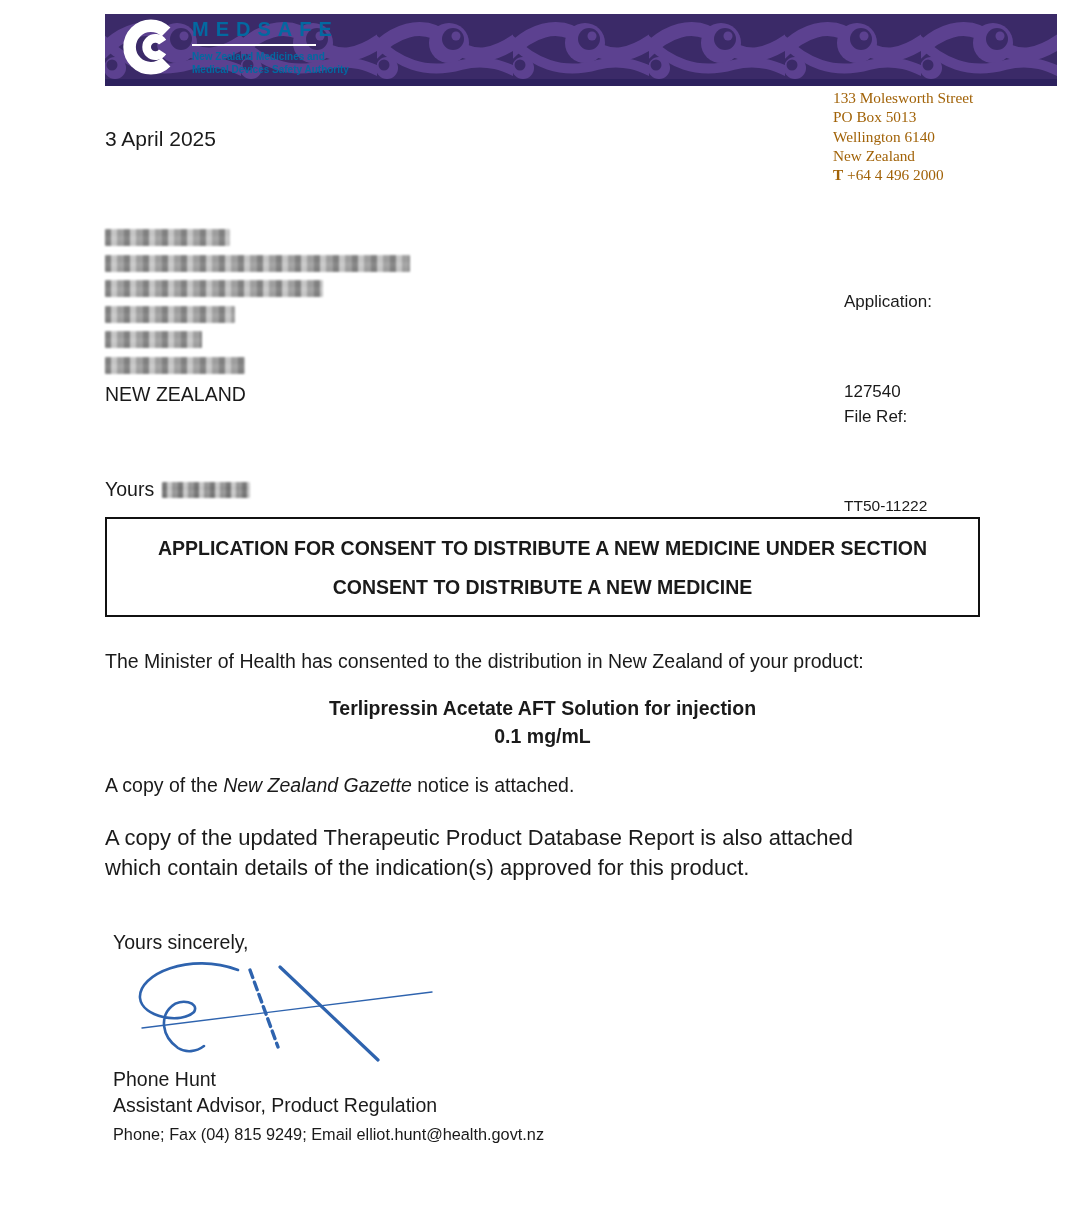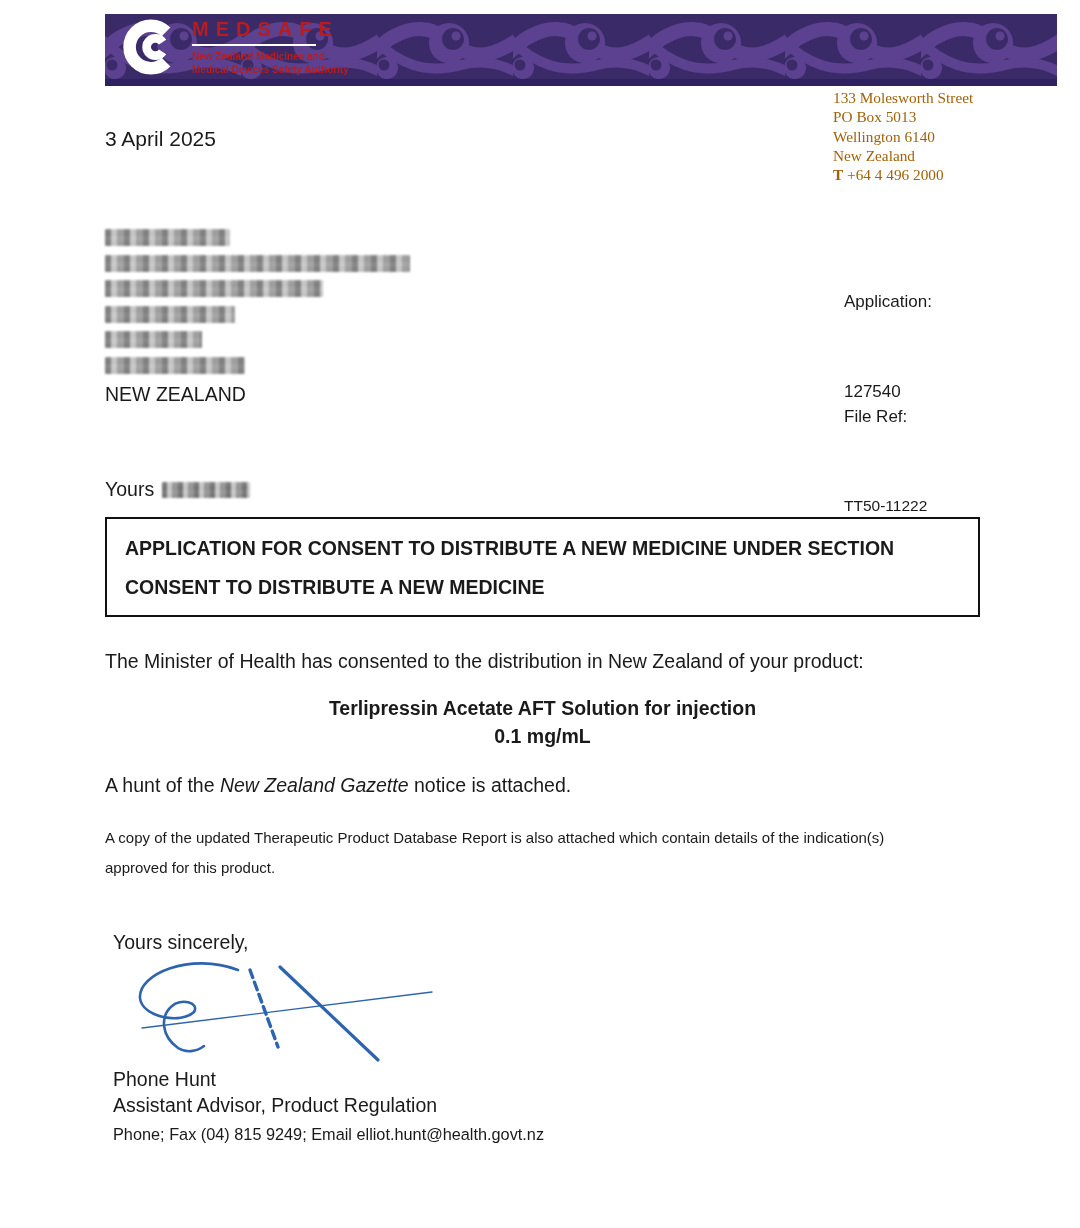--- a/index.html
+++ b/index.html
@@ -11,21 +11,21 @@
     color:#1a1a1a;
     overflow:hidden;
   }
 
   
   .banner { position:absolute; left:105px; top:14px; width:952px; height:72px; }
   .banner .koru-svg { position:absolute; left:0; top:0; width:952px; height:65px; display:block; }
   .banner .bottom-strip { position:absolute; left:0; top:65px; width:952px; height:7px; background:#2d215e; }
   .logo-row { position:absolute; left:16px; top:4px; display:flex; align-items:center; }
   .logo-mark { width:58px; height:58px; }
-  .logo-text { margin-left:13px; color:#b91c1c; }
+  .logo-text { margin-left:13px; color:#0369a1; }
   .logo-title { font-size:20px; font-weight:bold; letter-spacing:7px; line-height:20px; }
   .logo-rule { width:124px; height:2px; background:#ffffff; margin:5px 0 4px 0; }
   .logo-sub { font-size:10px; font-weight:bold; line-height:13px; }
 
   
   .sender { position:absolute; left:833px; top:88px; font-family:"Liberation Serif", serif; font-size:15.3px; line-height:19.3px; color:#a16207; }
   .sender .b { font-weight:bold; }
 
   
   .date { position:absolute; left:105px; top:127px; font-size:21px; }
@@ -54,31 +54,31 @@
     display:inline-block; width:88px; height:16px; margin-left:8px; border-radius:1px;
     background:
       repeating-linear-gradient(90deg, rgba(100,100,100,.8) 0 5px, rgba(200,200,200,.85) 5px 10px, rgba(140,140,140,.8) 10px 16px),
       repeating-linear-gradient(0deg, #b0b0b0 0 4px, #d8d8d8 4px 8px);
     filter: blur(1px);
   }
 
   
   .subject-box {
     position:absolute; left:105px; top:517px; width:875px; box-sizing:border-box;
-    border:2px solid #111; font-weight:bold;
+    border:2px solid #111; text-align:center; font-weight:bold;
     font-size:19.5px; line-height:27px; padding:16px 18px 14px 18px;
   }
   .subject-box .line3 { margin-top:12px; }
 
   
   .minister { position:absolute; left:105px; top:650px; font-size:19.5px; }
   .product { position:absolute; left:105px; top:695px; width:875px; text-align:center; font-weight:bold; font-size:19.5px; line-height:27.5px; }
   .gazette { position:absolute; left:105px; top:774px; font-size:19.5px; }
   .gazette .it { font-style:italic; }
-  .tpd { position:absolute; left:105px; top:823px; width:805px; font-size:15px; line-height:29.5px; }
+  .tpd { position:absolute; left:105px; top:823px; width:805px; font-size:22px; line-height:29.5px; }
 
   
   .valediction { position:absolute; left:113px; top:931px; font-size:19.5px; }
   .signature-svg { position:absolute; left:128px; top:952px; width:320px; height:118px; }
   .signatory { position:absolute; left:113px; top:1066px; font-size:19.5px; line-height:26px; }
   .contact { font-size:16.3px; margin-top:3px; }
 </style>
 </head>
 <body>
 
@@ -157,21 +157,21 @@
   </div>
 
   <div class="minister">The Minister of Health has consented to the distribution in New Zealand of your product:</div>
 
   <div class="product">
     <div>Terlipressin Acetate AFT Solution for injection</div>
     <div>0.1 mg/mL</div>
   </div>
 
   <div class="gazette">
-    <span>A hunt of the </span><span class="it">New Zealand Gazette</span><span> notice is attached.</span>
+    <span>A copy of the </span><span class="it">New Zealand Gazette</span><span> notice is attached.</span>
   </div>
 
   <div class="tpd">A copy of the updated Therapeutic Product Database Report is also attached which contain details of the indication(s) approved for this product.</div>
 
   <div class="valediction">Yours sincerely,</div>
 
   <svg class="signature-svg" viewBox="0 0 320 118" xmlns="http://www.w3.org/2000/svg">
     <path d="M110,18 C62,0 10,22 12,46 C14,66 54,72 66,60 C72,50 52,46 44,54 C32,64 33,84 50,96 C58,101 68,100 76,94" fill="none" stroke="#2e63ae" stroke-width="2.6" stroke-linecap="round"></path>
     <path d="M14,76 L304,40" fill="none" stroke="#2e63ae" stroke-width="1.4" stroke-linecap="round"></path>
     <path d="M122,18 L150,95" fill="none" stroke="#2e63ae" stroke-width="3.4" stroke-linecap="round" stroke-dasharray="8 5"></path>

